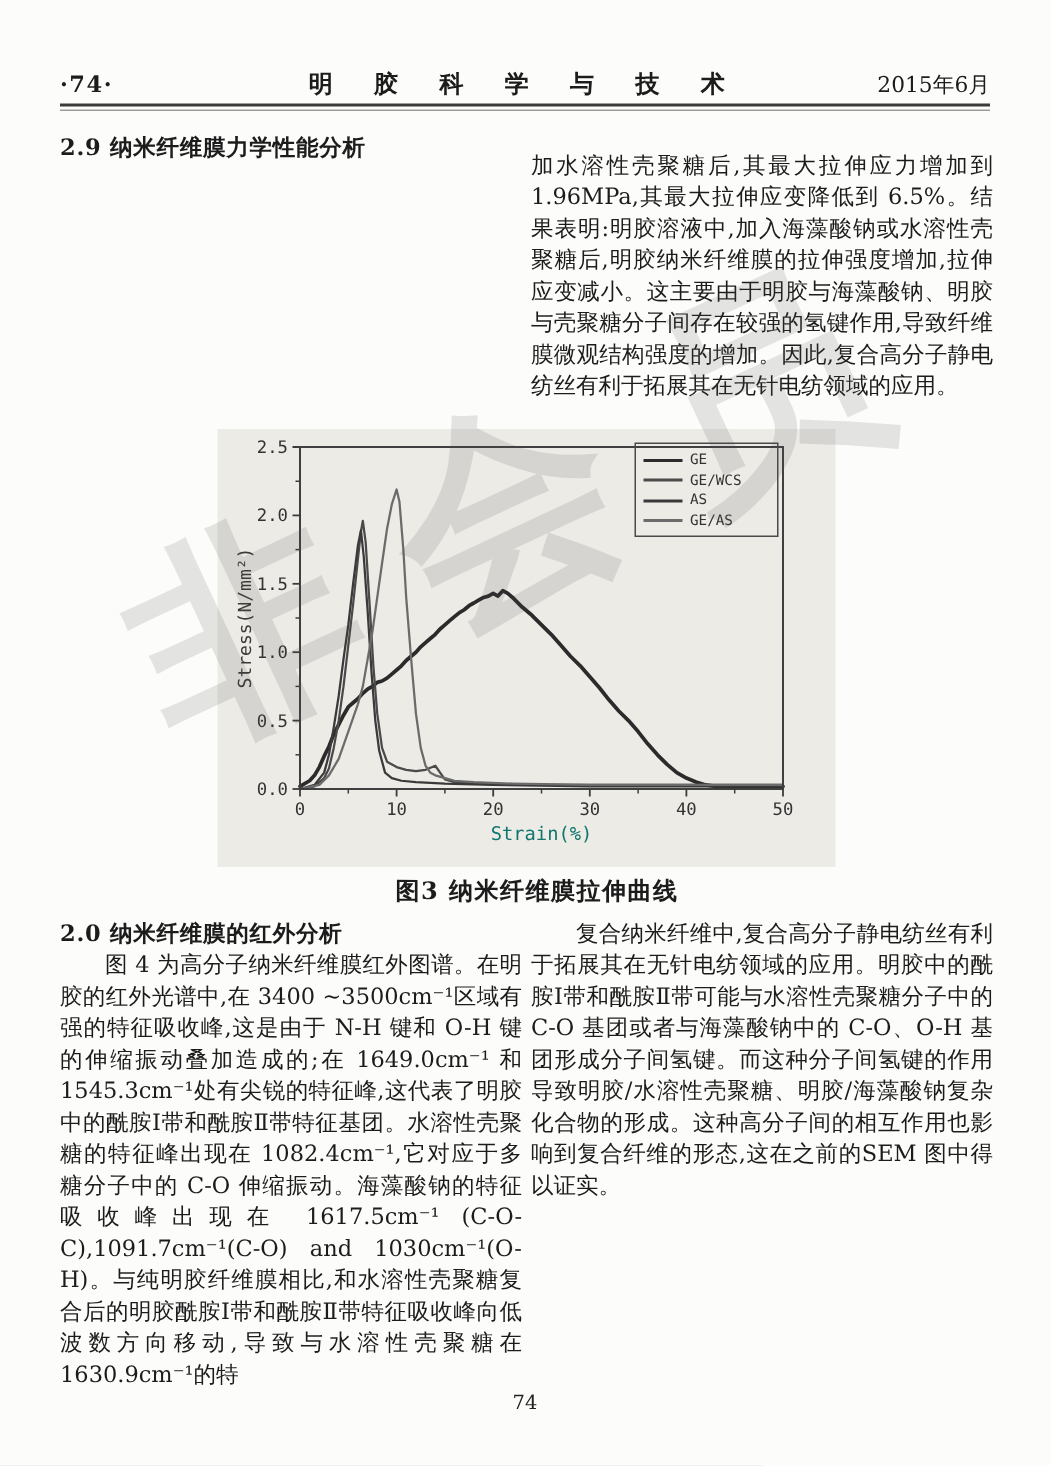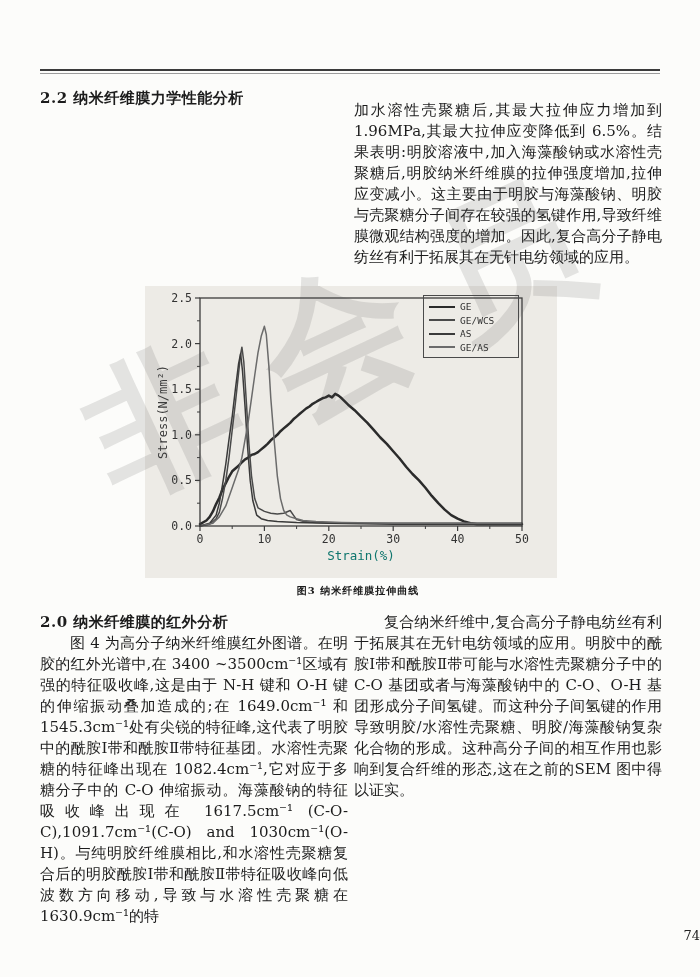--- a/index.html
+++ b/index.html
@@ -33,37 +33,42 @@
   .xlabel{position:absolute;left:141px;top:262px;width:150px;text-align:center;
           font-family:"DejaVu Sans Mono","Liberation Mono",monospace;
           font-size:12.5px;color:#0f766e;}
   .legend{position:absolute;left:278px;top:9px;width:84px;border:1.2px solid #4a4a4a;
           padding:4px 5px 3px 5px;text-align:center;}
   .legend .lrow{display:flex;align-items:center;height:13.5px;}
   .legend .lswatch{width:26px;height:2px;margin-right:5px;flex:none;}
   .legend .llabel{font-family:"DejaVu Sans Mono","Liberation Mono",monospace;
                   font-size:9.5px;color:#333;white-space:nowrap;}
   .caption{position:absolute;left:16px;right:0;top:584px;text-align:center;
-           font-size:10px;font-weight:bold;letter-spacing:1px;}
-  .footer{position:absolute;left:0;right:0;top:928px;text-align:right;font-size:13px;color:#222;}
+           font-size:16px;font-weight:bold;letter-spacing:1px;}
+  .footer{position:absolute;left:0;right:0;top:928px;text-align:center;font-size:13px;color:#222;}
   
   .watermark{position:absolute;left:70px;top:255px;width:560px;height:155px;
              line-height:155px;font-size:148px;font-weight:bold;letter-spacing:42px;
              color:rgba(75,75,75,0.14);transform:rotate(-25deg);
              pointer-events:none;z-index:9;white-space:nowrap;}
 </style>
 </head>
 <body>
 
 <div class="page">
 
+  <div class="hdr">
+    <span class="pgmark">·74·</span>
+    <span class="journal">明 胶 科 学 与 技 术</span>
+    <span class="date">2015年6月</span>
+  </div>
   <div class="rule"></div>
 
   <div class="col" id="col-tl">
-    <h3>2.2  纳米纤维膜力学性能分析</h3>
+    <h3>2.9  纳米纤维膜力学性能分析</h3>
   </div>
 
   <div class="col" id="col-tr">
     <p>加水溶性壳聚糖后,其最大拉伸应力增加到1.96MPa,其最大拉伸应变降低到 6.5%。结果表明:明胶溶液中,加入海藻酸钠或水溶性壳聚糖后,明胶纳米纤维膜的拉伸强度增加,拉伸应变减小。这主要由于明胶与海藻酸钠、明胶与壳聚糖分子间存在较强的氢键作用,导致纤维膜微观结构强度的增加。因此,复合高分子静电纺丝有利于拓展其在无针电纺领域的应用。</p>
   </div>
 
   <div class="figure">
     <svg id="chart-svg" width="412" height="292">
         <polyline points="55.0,238.2 61.4,234.5 64.7,230.9 67.9,225.4 71.1,218.1 74.3,211.7 77.5,203.5 80.8,197.1 84.0,190.8 87.2,185.3 90.4,182.5 93.6,179.8 96.9,176.2 100.1,173.4 103.3,171.6 106.5,168.9 109.7,168.0 113.0,166.1 116.2,163.4 119.4,160.7 122.6,157.9 125.8,154.3 129.1,151.5 132.3,148.8 135.5,145.2 138.7,142.4 141.9,139.7 145.2,136.9 148.4,133.3 151.6,130.6 154.8,127.8 158.0,125.1 161.3,122.4 164.5,120.5 167.7,117.8 170.9,116.0 174.1,114.1 177.4,112.3 180.6,111.4 183.8,109.6 187.0,111.4 190.2,107.8 193.5,109.6 196.7,112.3 203.1,118.7 209.6,124.2 216.0,130.6 222.4,136.9 228.9,144.2 235.3,151.5 241.8,157.9 248.2,165.2 254.6,172.5 261.1,180.7 267.5,188.0 274.0,194.4 280.4,201.7 286.8,209.9 293.3,217.2 299.7,223.6 306.2,229.1 312.6,232.7 319.0,235.4 325.5,237.3 331.9,238.2 344.8,238.2 357.7,238.2 377.0,238.2" fill="none" stroke="#2b2b2b" stroke-width="2.5" stroke-linejoin="round" stroke-linecap="round"></polyline>
         <polyline points="55.0,240.0 64.7,238.2 71.1,232.7 74.3,226.3 77.5,212.6 80.8,194.4 84.0,171.6 87.2,144.2 90.4,116.9 93.6,86.8 95.6,68.5 96.9,61.2 98.8,75.8 101.4,116.9 103.9,157.9 106.5,189.8 109.7,212.6 113.0,221.8 119.4,225.4 125.8,227.2 132.3,228.1 138.7,227.2 145.2,224.5 148.4,229.1 151.6,233.6 158.0,235.4 170.9,236.4 196.7,237.3 248.2,237.3 312.6,237.3 377.0,237.3" fill="none" stroke="#4a4a4a" stroke-width="1.5" stroke-linejoin="round" stroke-linecap="round"></polyline>

